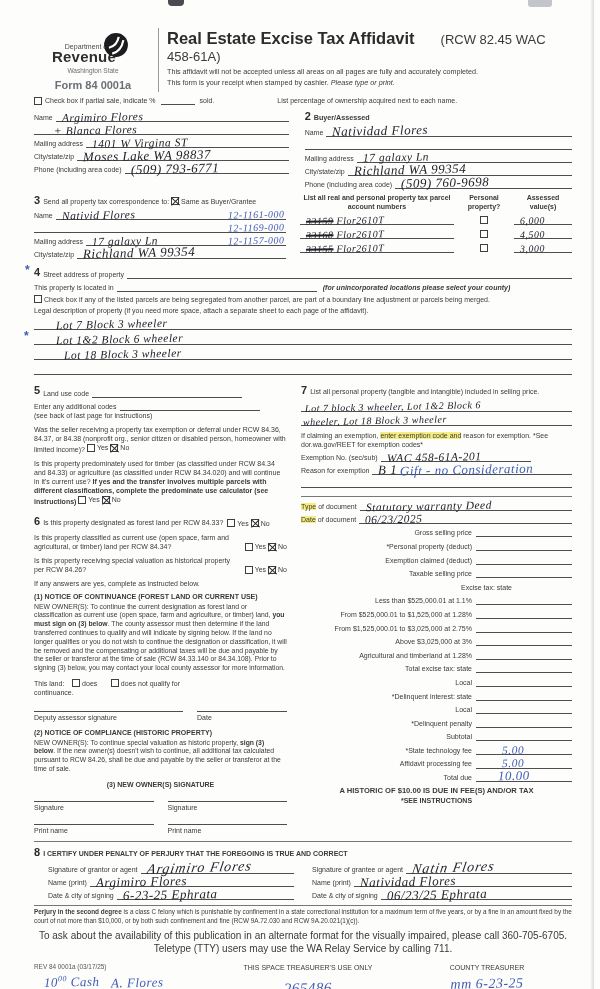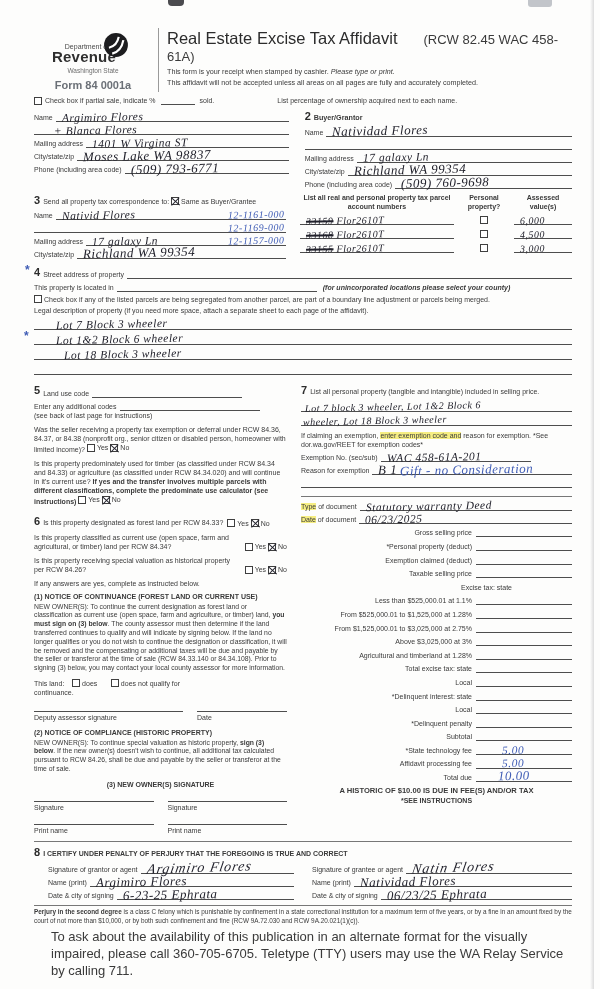--- a/index.html
+++ b/index.html
@@ -16,21 +16,21 @@
   .header { display:flex; align-items:flex-start; margin-bottom:4px; }
   .agency { width:118px; text-align:center; padding-top:4px; }
   .agency-top { display:flex; align-items:center; justify-content:center; gap:2px; }
   .dept { font-size:7px; color:#4a4a4a; position:relative; top:4px; left:8px; }
   .logo { width:26px; height:26px; position:relative; top:2px; }
   .revenue { font-size:15px; font-weight:bold; color:#2f2f2f; letter-spacing:.2px; margin-top:-9px; margin-right:18px; }
   .wastate { font-size:6.5px; color:#6d6d6d; margin-top:0; }
   .formno { font-size:11px; font-weight:bold; color:#6b7077; margin-top:3px; }
   .vline { width:1px; background:#9a9a9a; align-self:stretch; margin:2px 8px 0 6px; }
   .titleblock { flex:1; padding-top:2px; }
-  .title { font-size:16.5px; font-weight:normal; color:#2c2c2c; }
+  .title { font-size:16.5px; font-weight:bold; color:#2c2c2c; }
   .titlesuffix { font-size:13px; color:#3a3a3a;padding-left:24px; }
   .note { font-size:7.2px; color:#3a3a3a; margin-top:1px; }
   .i { font-style:italic; }
   .b { font-weight:bold; }
 
   
   .cb { position:relative; display:inline-block; width:8px; height:8px; border:1px solid #3f3f3f;
         background:#fff; vertical-align:-1px; flex:none; }
   .cb.checked::before, .cb.checked::after { content:""; position:absolute; left:-2px; top:3px; width:11px; height:1.4px;
         background:#23232d; }
@@ -84,21 +84,21 @@
   
   .taxrow { display:flex; align-items:flex-end; margin-top:4.5px; }
   .taxlbl { flex:1; text-align:right; padding-right:4px; white-space:nowrap; }
   .taxline { width:96px; border-bottom:1px solid #4d4d4d; min-height:9px; position:relative; }
   .hl { background:#f6ee82; }
 
   
   .sec8 { margin-top:6px; border-top:1px solid #777; padding-top:3px; }
   .sec8grid { display:grid; grid-template-columns:1fr 1fr; column-gap:18px; margin-top:2px; }
   .perjury { font-size:6.4px; margin-top:5px; border-top:1px solid #777; padding-top:2px; }
-  .alternate { font-size:13px; margin-top:4px;margin-left:17px; }
+  .alternate { font-size:10px; text-align:center; margin-top:4px; }
 
   .bottom { display:grid; grid-template-columns:180px 1fr 170px; margin-top:8px; align-items:start; }
   .revno { font-size:6.4px; color:#555; }
   .tuse { font-size:7px; font-weight:normal; text-align:center; }
   .ctreas { font-size:7px; text-align:center; }
   sup { font-size:8px; }
 </style>
 </head>
 <body>
 
@@ -120,22 +120,22 @@
       <div class="revenue">Revenue</div>
       <div class="wastate">Washington State</div>
       <div class="formno">Form 84 0001a</div>
     </div>
     <div class="vline"></div>
     <div class="titleblock">
       <div>
         <span class="title">Real Estate Excise Tax Affidavit</span>
         <span class="titlesuffix">(RCW 82.45 WAC 458-61A)</span>
       </div>
+      <div class="note">This affidavit will not be accepted unless all areas on all pages are fully and accurately completed.</div>
       <div class="note"><span>This form is your receipt when stamped by cashier. </span><span class="i">Please type or print.</span></div>
-      <div class="note">This affidavit will not be accepted unless all areas on all pages are fully and accurately completed.</div>
     </div>
   </div>
 
   <div class="partialrow">
     <span class="cb"></span>
     <span>Check box if partial sale, indicate %</span>
     <span class="shortline"></span>
     <span>sold.</span>
     <span class="ownership">List percentage of ownership acquired next to each name.</span>
   </div>
@@ -166,21 +166,21 @@
           </span>
         </div>
       <div class="frow">
           <span class="lbl">Phone (including area code)</span>
           <span class="fl">
             <span class="hw hwline big">(509) 793-6771</span>
           </span>
         </div>
     </div>
     <div>
-      <div><span class="secnum">2</span><span class="sectitle">Buyer/Grantor</span></div>
+      <div><span class="secnum">2</span><span class="sectitle">Buyer/Assessed</span></div>
       <div class="frow">
           <span class="lbl">Name</span>
           <span class="fl">
             <span class="hw hwline big">Natividad Flores</span>
           </span>
         </div>
       <div class="frow">
           <span class="fl"></span>
         </div>
       <div class="frow">

